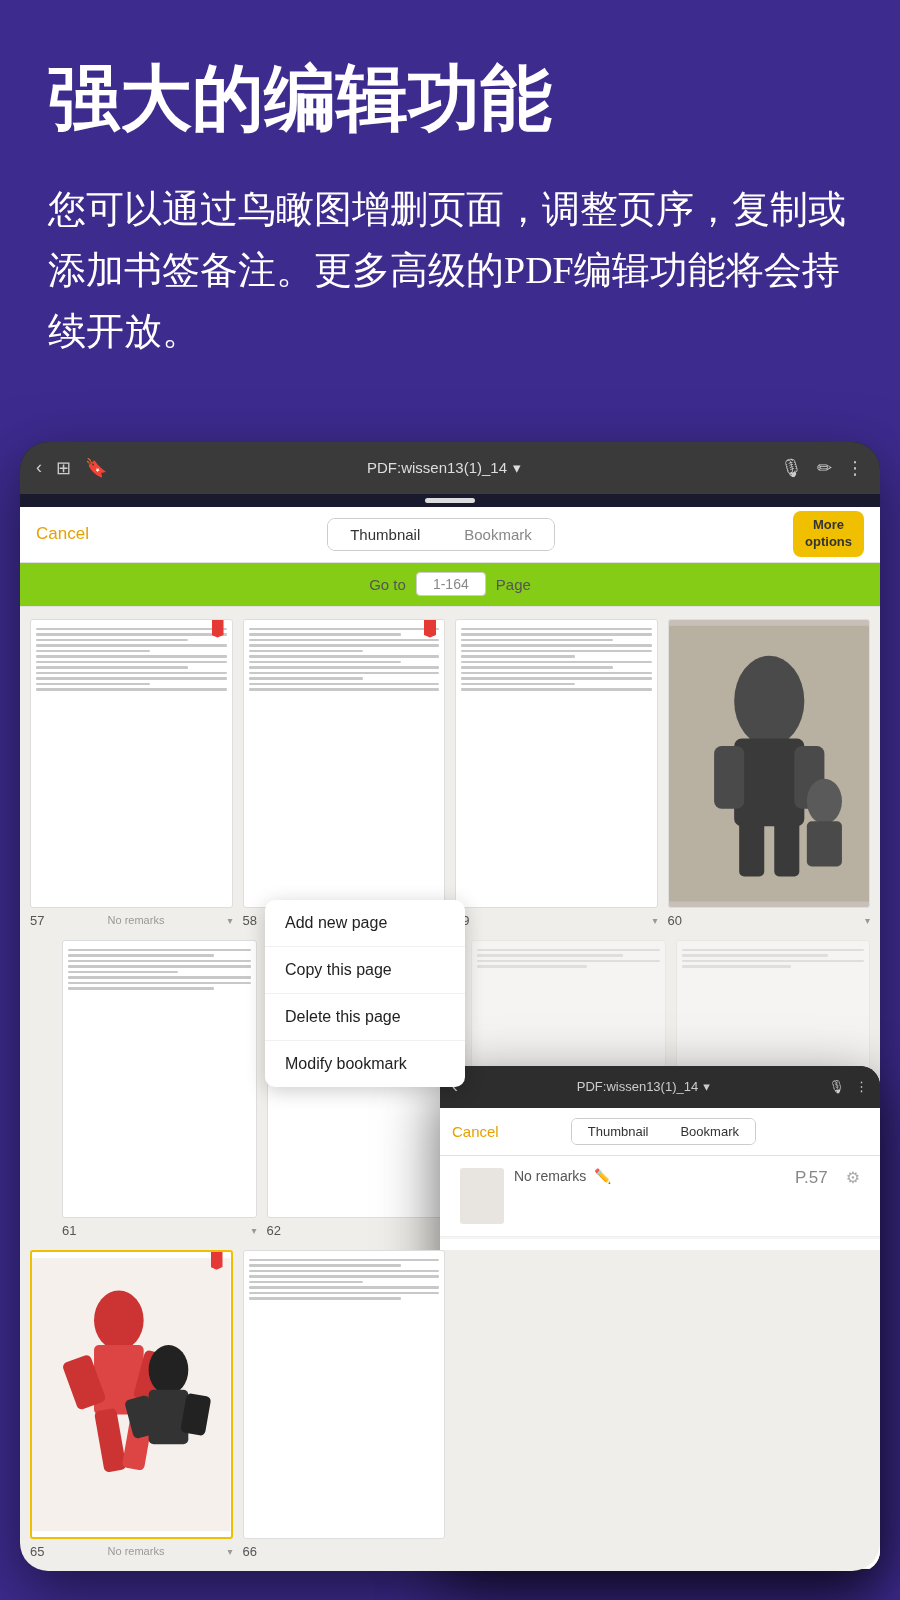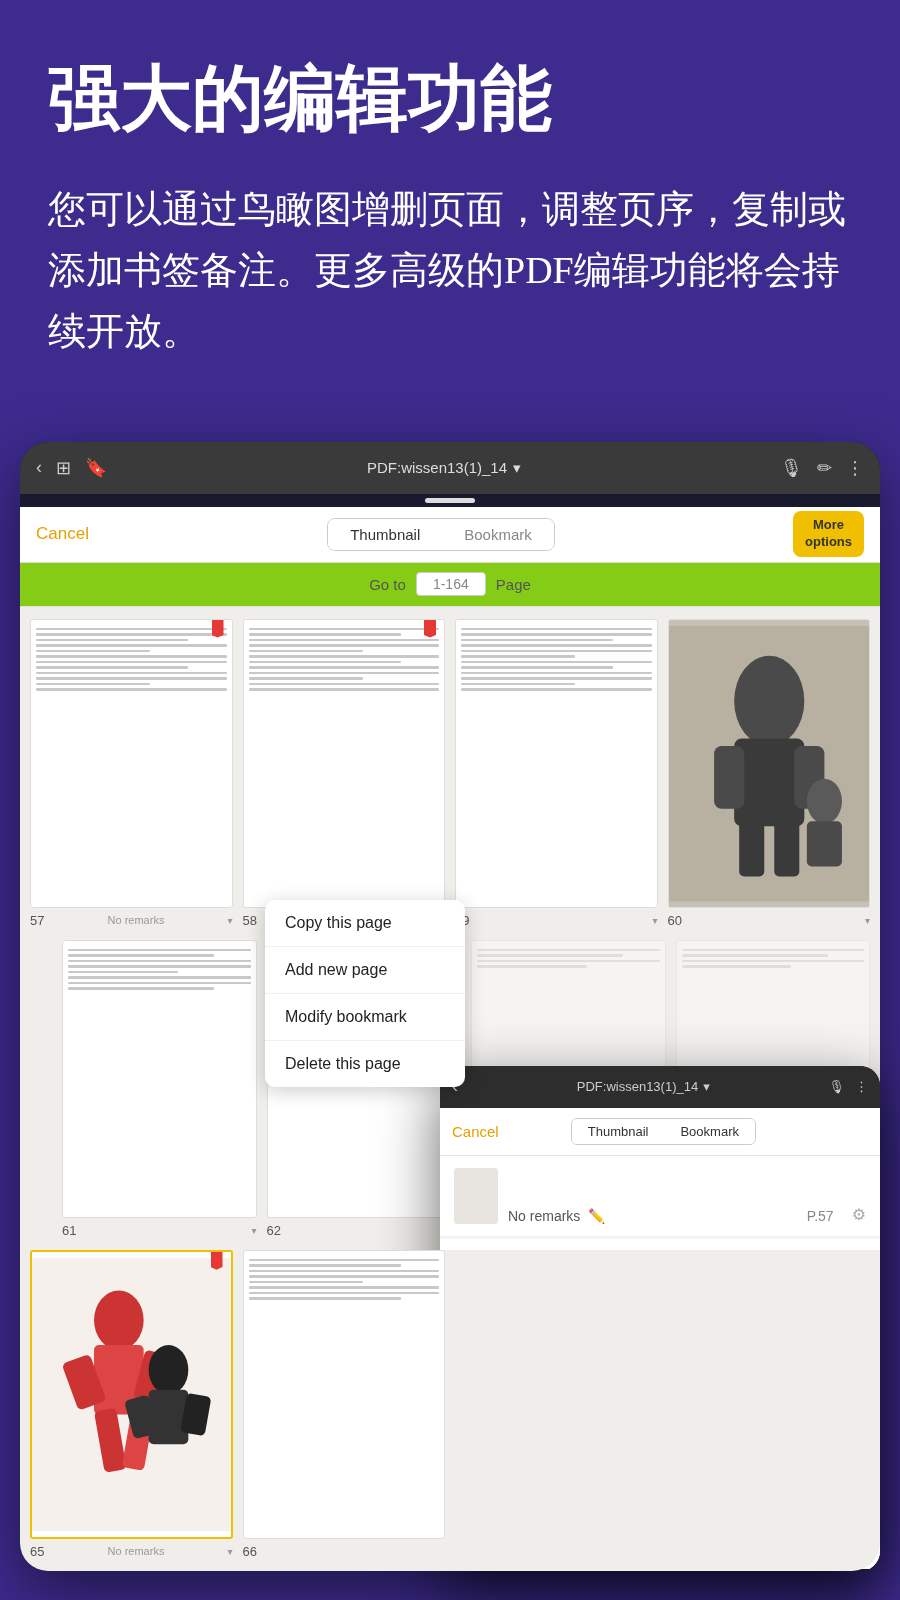--- a/index.html
+++ b/index.html
@@ -294,24 +294,24 @@
       background: white;
     }
 
     
     .bookmark-list {
       background: #f5f5f5;
     }
 
     .bookmark-item {
       display: flex;
-      align-items: flex-end;
+      align-items: flex-start;
       background: white;
       margin-bottom: 2px;
-      padding: 12px 14px;
+      padding: 12px 20px;
       border-bottom: 1px solid #f0f0f0;
       gap: 10px;
     }
 
     .bookmark-thumb {
       width: 44px;
       height: 56px;
       background: #e0e0e0;
       border-radius: 3px;
       flex-shrink: 0;
@@ -325,21 +325,21 @@
       color: #555;
     }
 
     .bookmark-edit-icon {
       font-size: 14px;
       color: #aaa;
       margin-left: 4px;
     }
 
     .bookmark-page {
-      font-size: 14px;
+      font-size: 17px;
       color: #888;
       margin-right: 8px;
     }
 
     .bookmark-gear {
       font-size: 16px;
       color: #aaa;
     }
 
     
@@ -564,24 +564,24 @@
                 <div class="page-line short"></div>
             </div>
           </div>
           <div class="thumb-label-row">
             <span class="thumb-label">64</span>
           </div>
         </div>
       </div>
 
       <div class="context-menu" style="top: -40px; left: 245px;">
+        <div class="context-menu-item">Add new page</div>
         <div class="context-menu-item">Copy this page</div>
-        <div class="context-menu-item">Add new page</div>
+        <div class="context-menu-item">Delete this page</div>
         <div class="context-menu-item">Modify bookmark</div>
-        <div class="context-menu-item">Delete this page</div>
       </div>
 
     </div>
 
     <div style="display:grid; grid-template-columns:repeat(4,1fr); gap:10px; padding:0 10px 12px 10px; background:#f0eeea; position:relative; z-index:1;">
 
       <div class="thumb-item">
         <div class="thumb-page highlighted">
           <div class="thumb-bookmark" style="background:#e53935;"></div>
           <svg width="100%" height="100%" viewBox="0 0 80 110">

